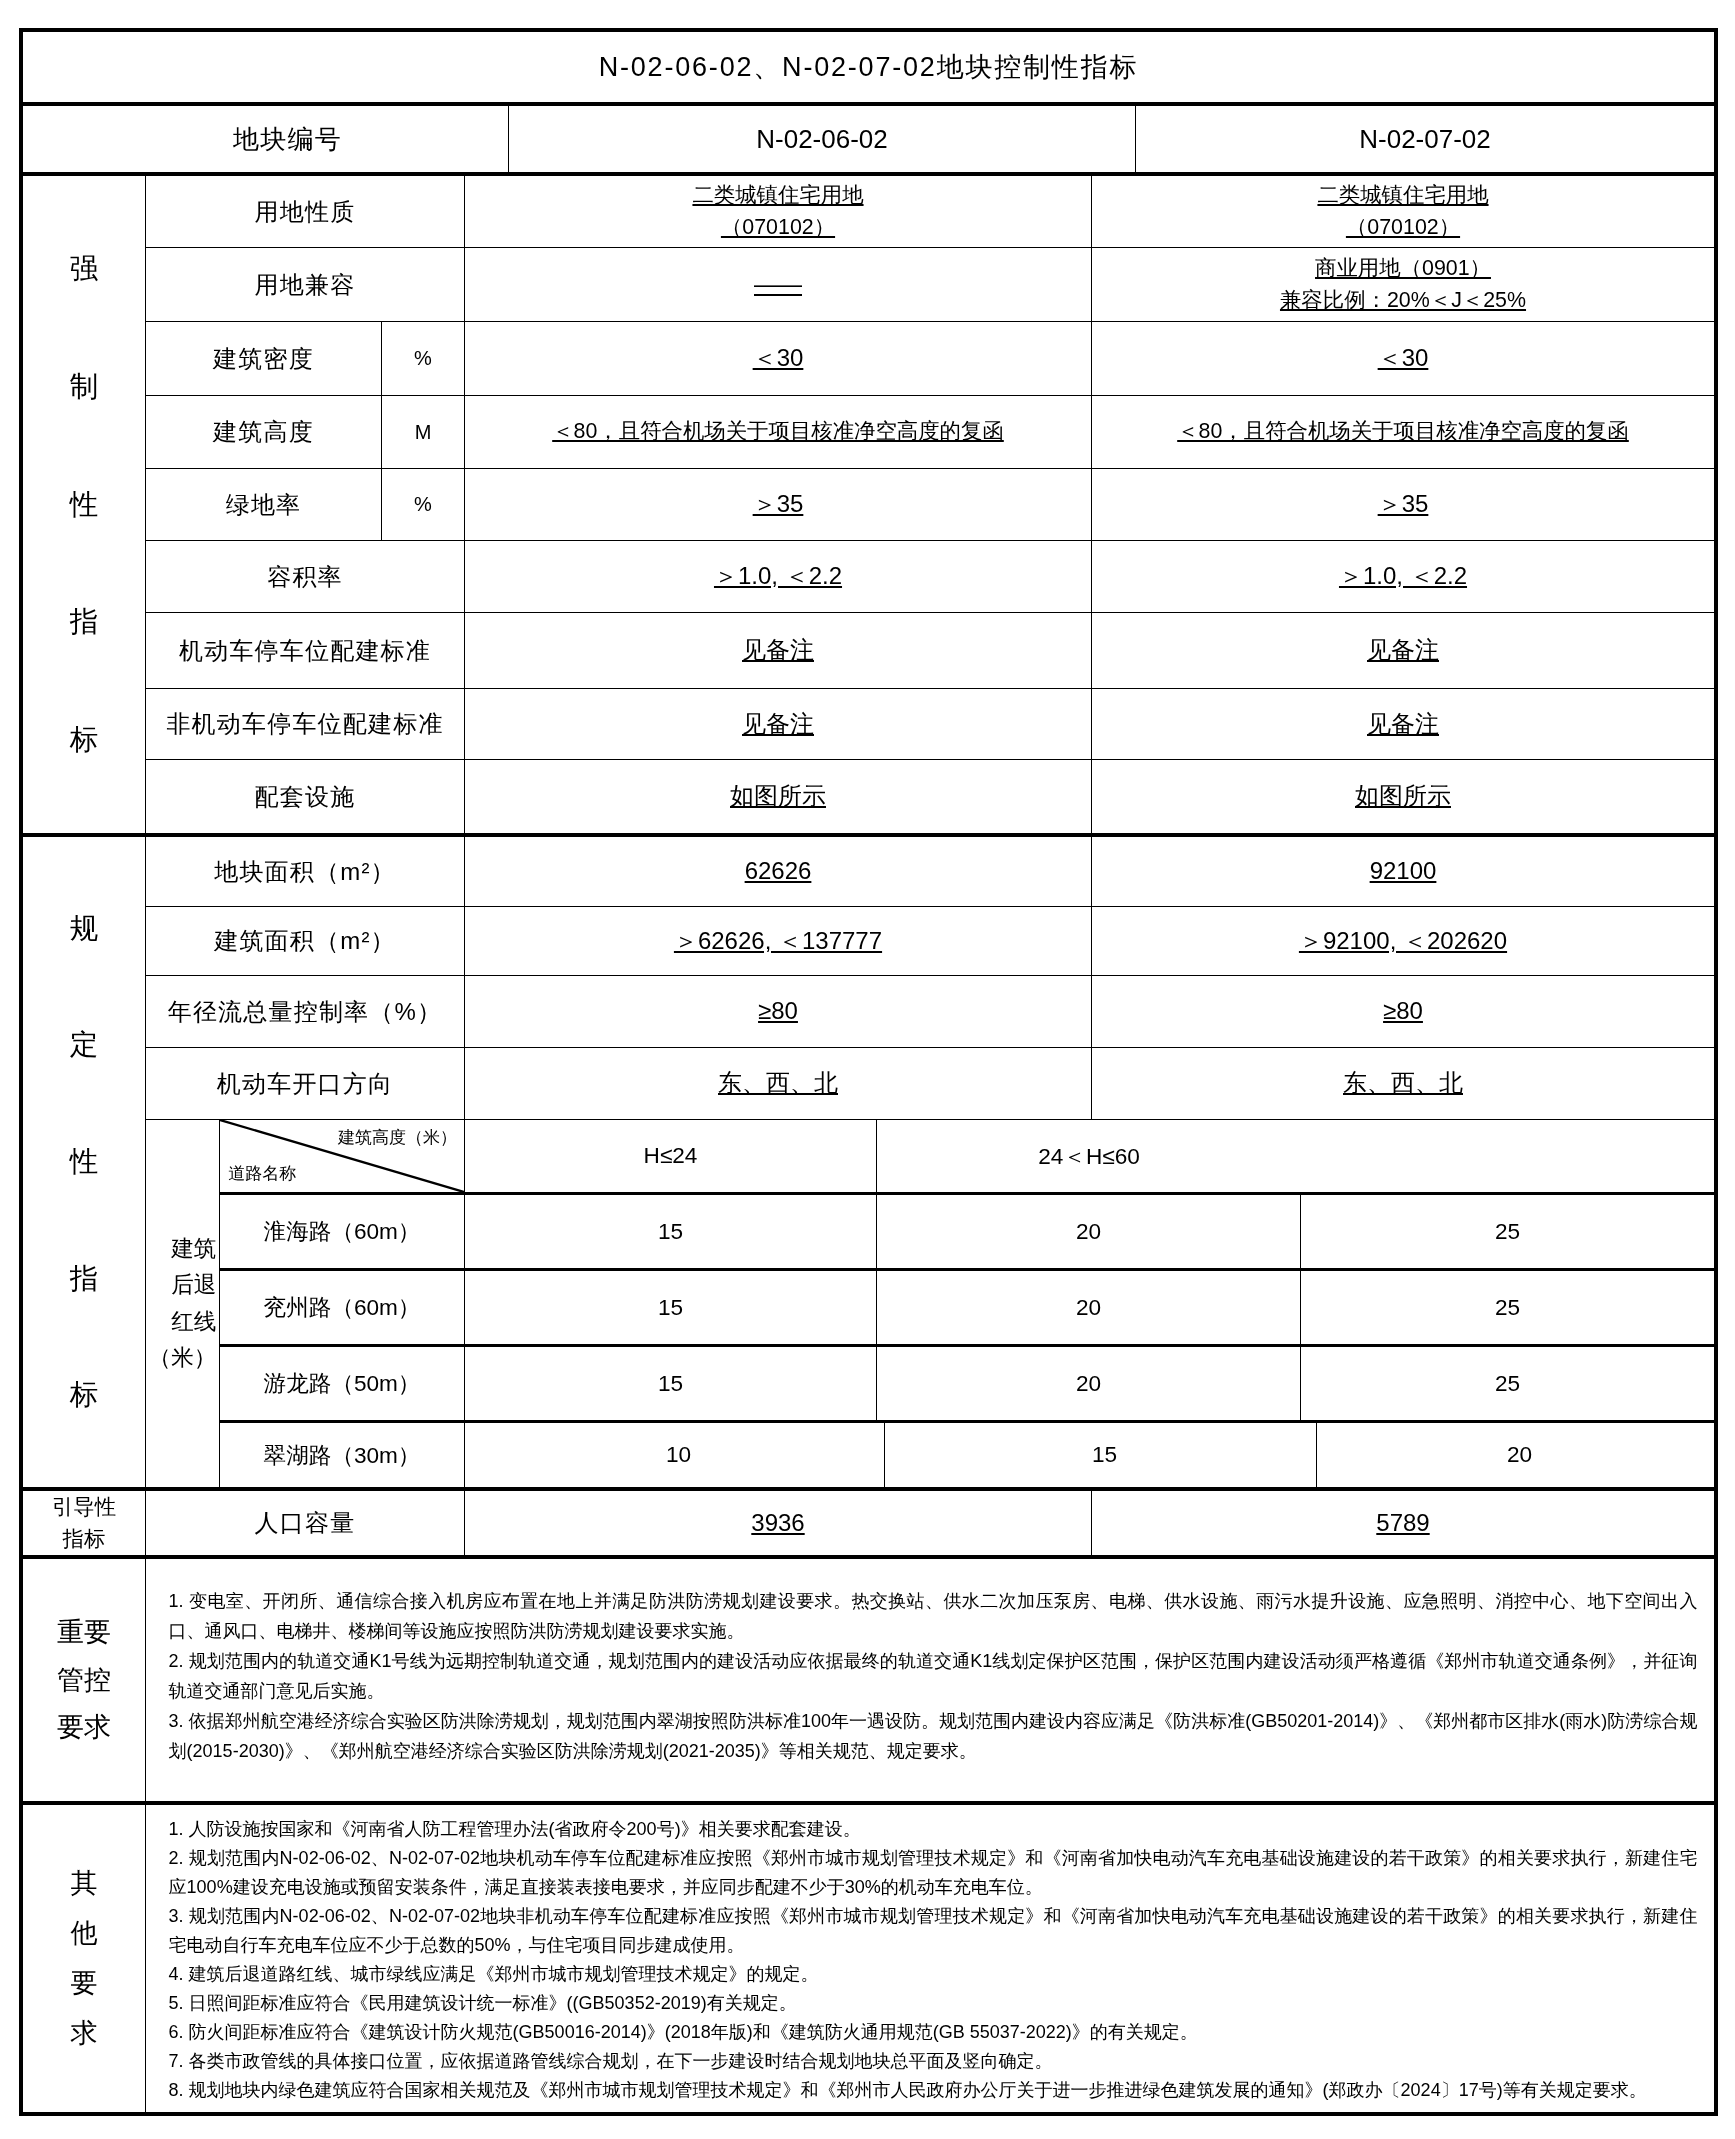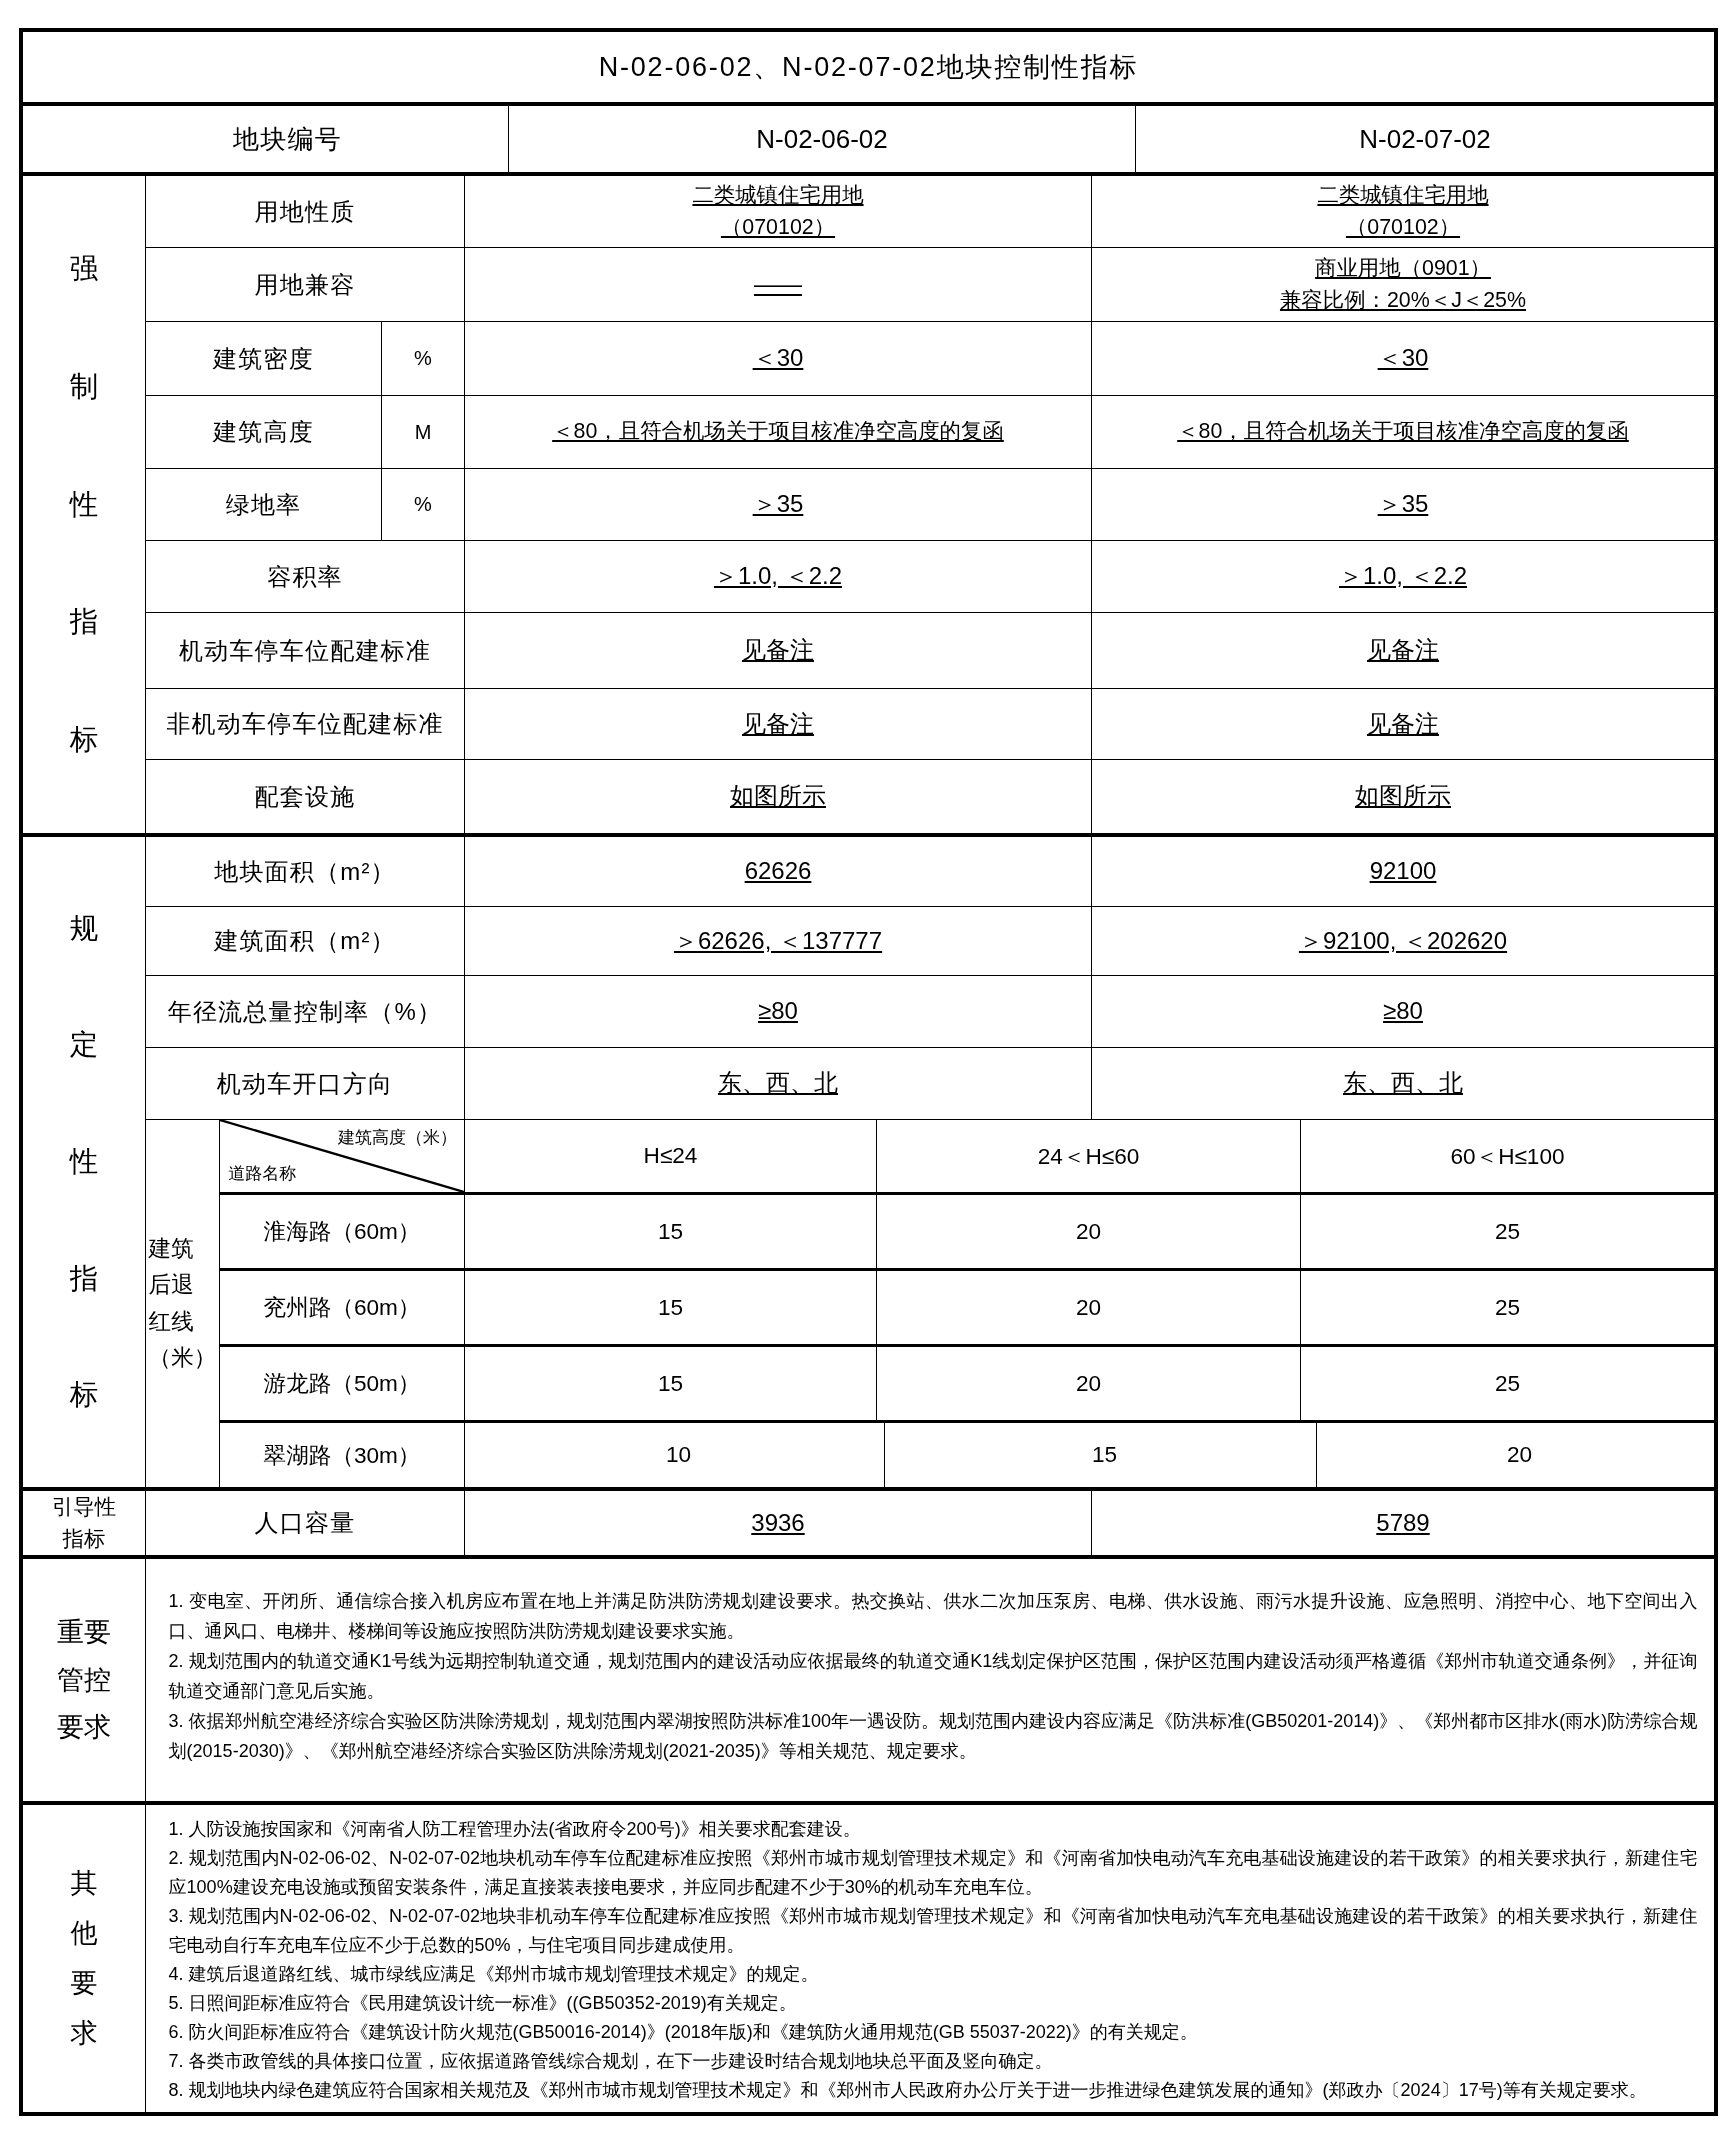--- a/index.html
+++ b/index.html
@@ -50,21 +50,21 @@
   .strip-list { display:flex; flex-direction:column; justify-content:space-evenly;
     align-items:center; height:100%; width:100%; font-size:28.5px; }
 
   .lbl { font-size:24px; letter-spacing:1.2px; }
   .unit { font-size:20px; }
   .val { font-size:24px; line-height:1.45;text-decoration:underline; }
   .val.small { font-size:21.4px; }
 
   .subtable { display:flex; border-bottom:none; }
   .sub-strip { width:74px; border-right:1.8px solid #000; display:flex;
-    align-items:center; justify-content:center; text-align:left;
+    align-items:center; justify-content:center; text-align:right;
     font-size:22.6px; white-space:pre-line; line-height:1.6; }
   .sub-body { flex:1; display:flex; flex-direction:column; }
   .sub-body .row { border-bottom:3px solid #000; }
   .sub-body .row:last-child { border-bottom:none;gap:8px; }
   .sub-body .cell { font-size:22.6px; }
 
   .diag { position:relative; overflow:hidden; }
   .diag svg { position:absolute; inset:0; width:100%; height:100%; }
   .diag-top { position:absolute; top:6px; right:7.1px; font-size:17px; }
   .diag-bottom { position:absolute; bottom:7.1px; left:8.3px; font-size:17px; }
@@ -185,21 +185,20 @@
           <div class="row" style="height:75px">
             <div class="cell w-s2 diag">
               <svg viewBox="0 0 413 126" preserveAspectRatio="none">
                 <line x1="0" y1="0" x2="413" y2="126" stroke="#000" stroke-width="4"></line>
               </svg>
               <span class="diag-top">建筑高度（米）</span>
               <span class="diag-bottom">道路名称</span>
             </div>
             <div class="cell w-s3">H≤24</div>
             <div class="cell w-s4">24＜H≤60</div>
-            <div class="cell w-s5">60＜H≤100</div>
           </div>
           <div class="row" style="height:76px">
             <div class="cell w-s2">淮海路（60m）</div>
             <div class="cell w-s3">15</div>
             <div class="cell w-s4">20</div>
             <div class="cell w-s5">25</div>
           </div>
           <div class="row" style="height:76px">
             <div class="cell w-s2">兖州路（60m）</div>
             <div class="cell w-s3">15</div>

